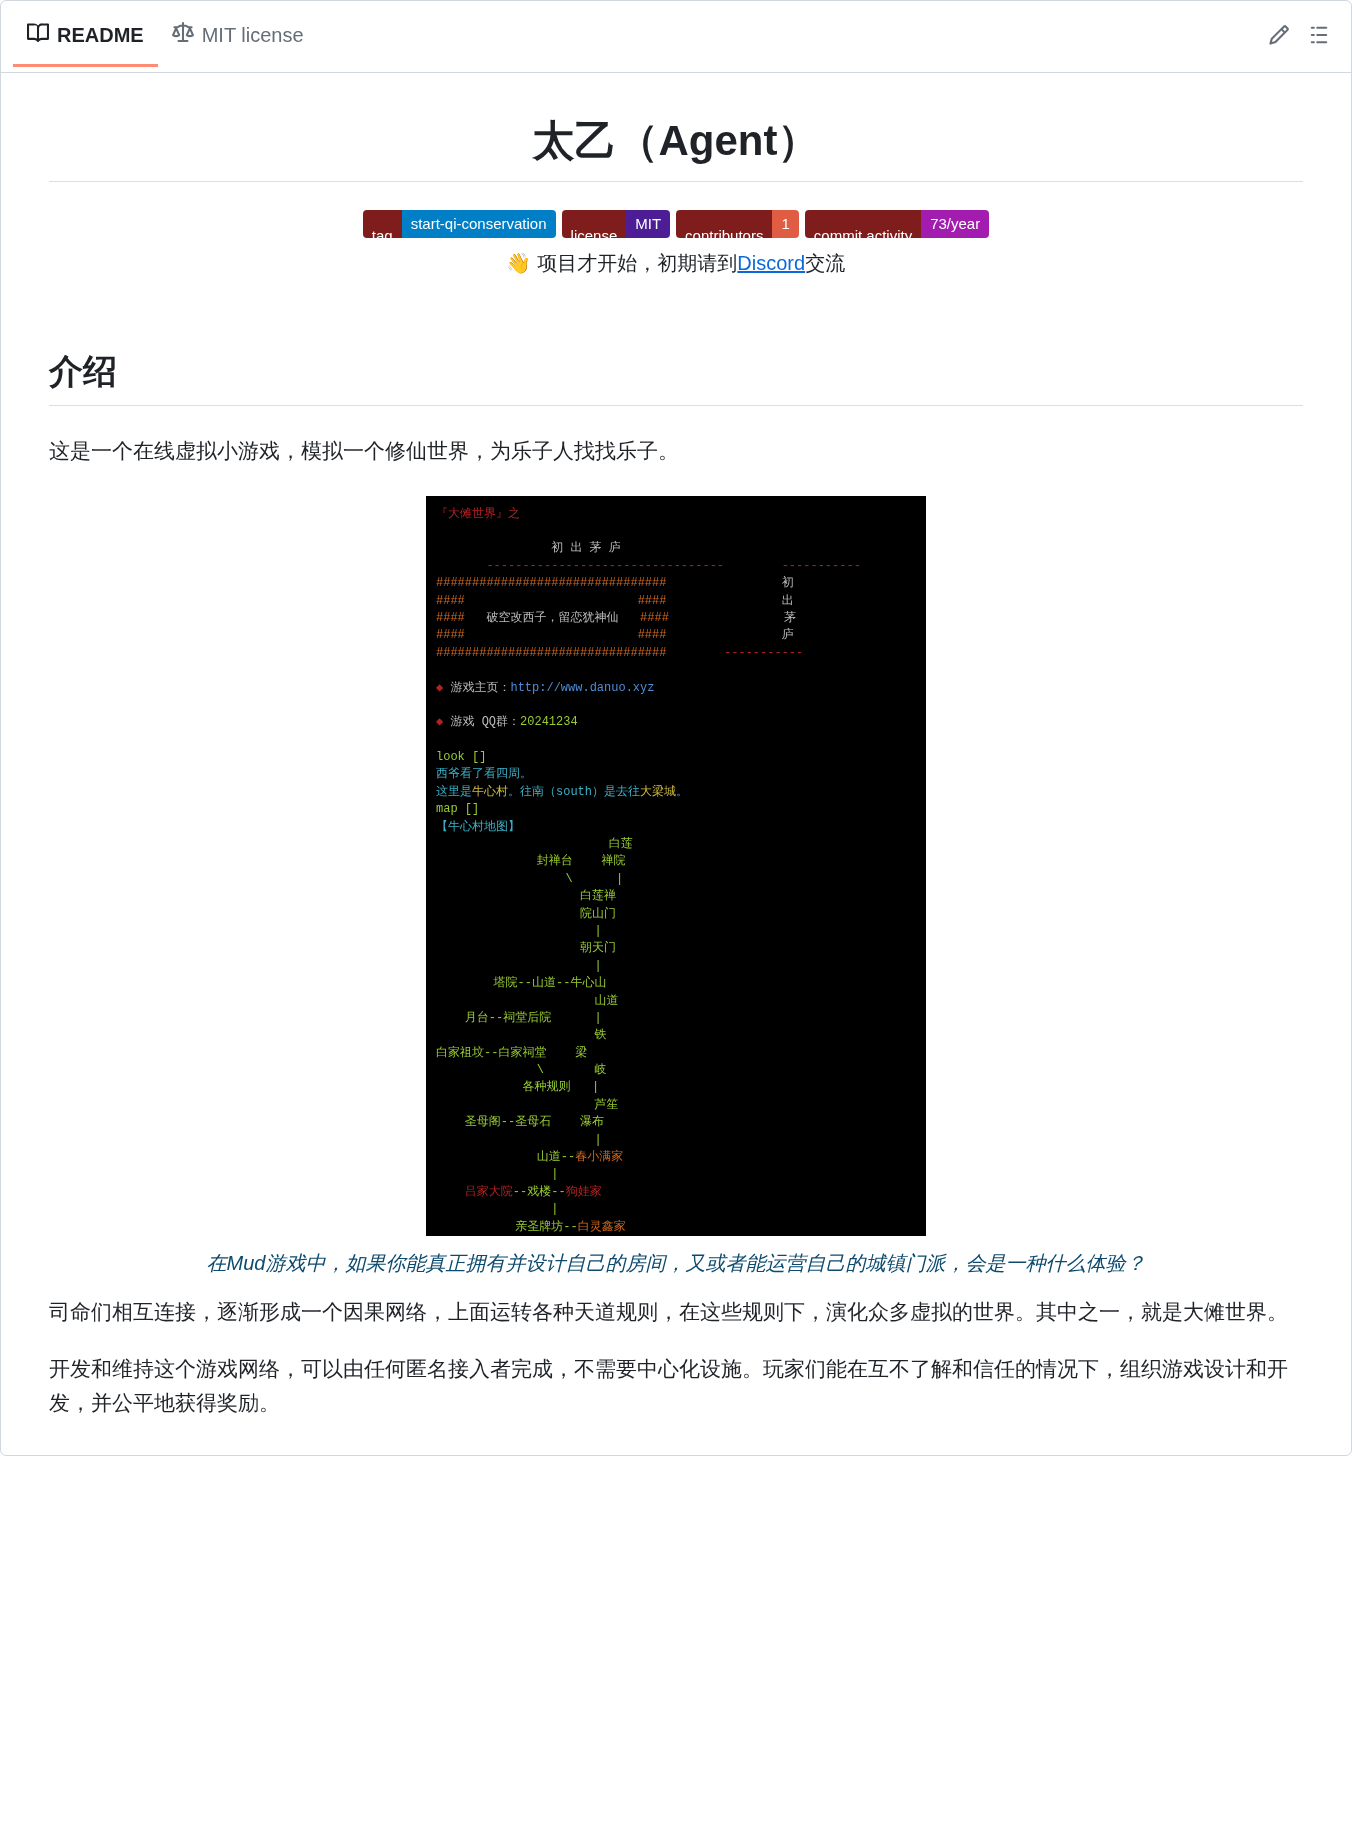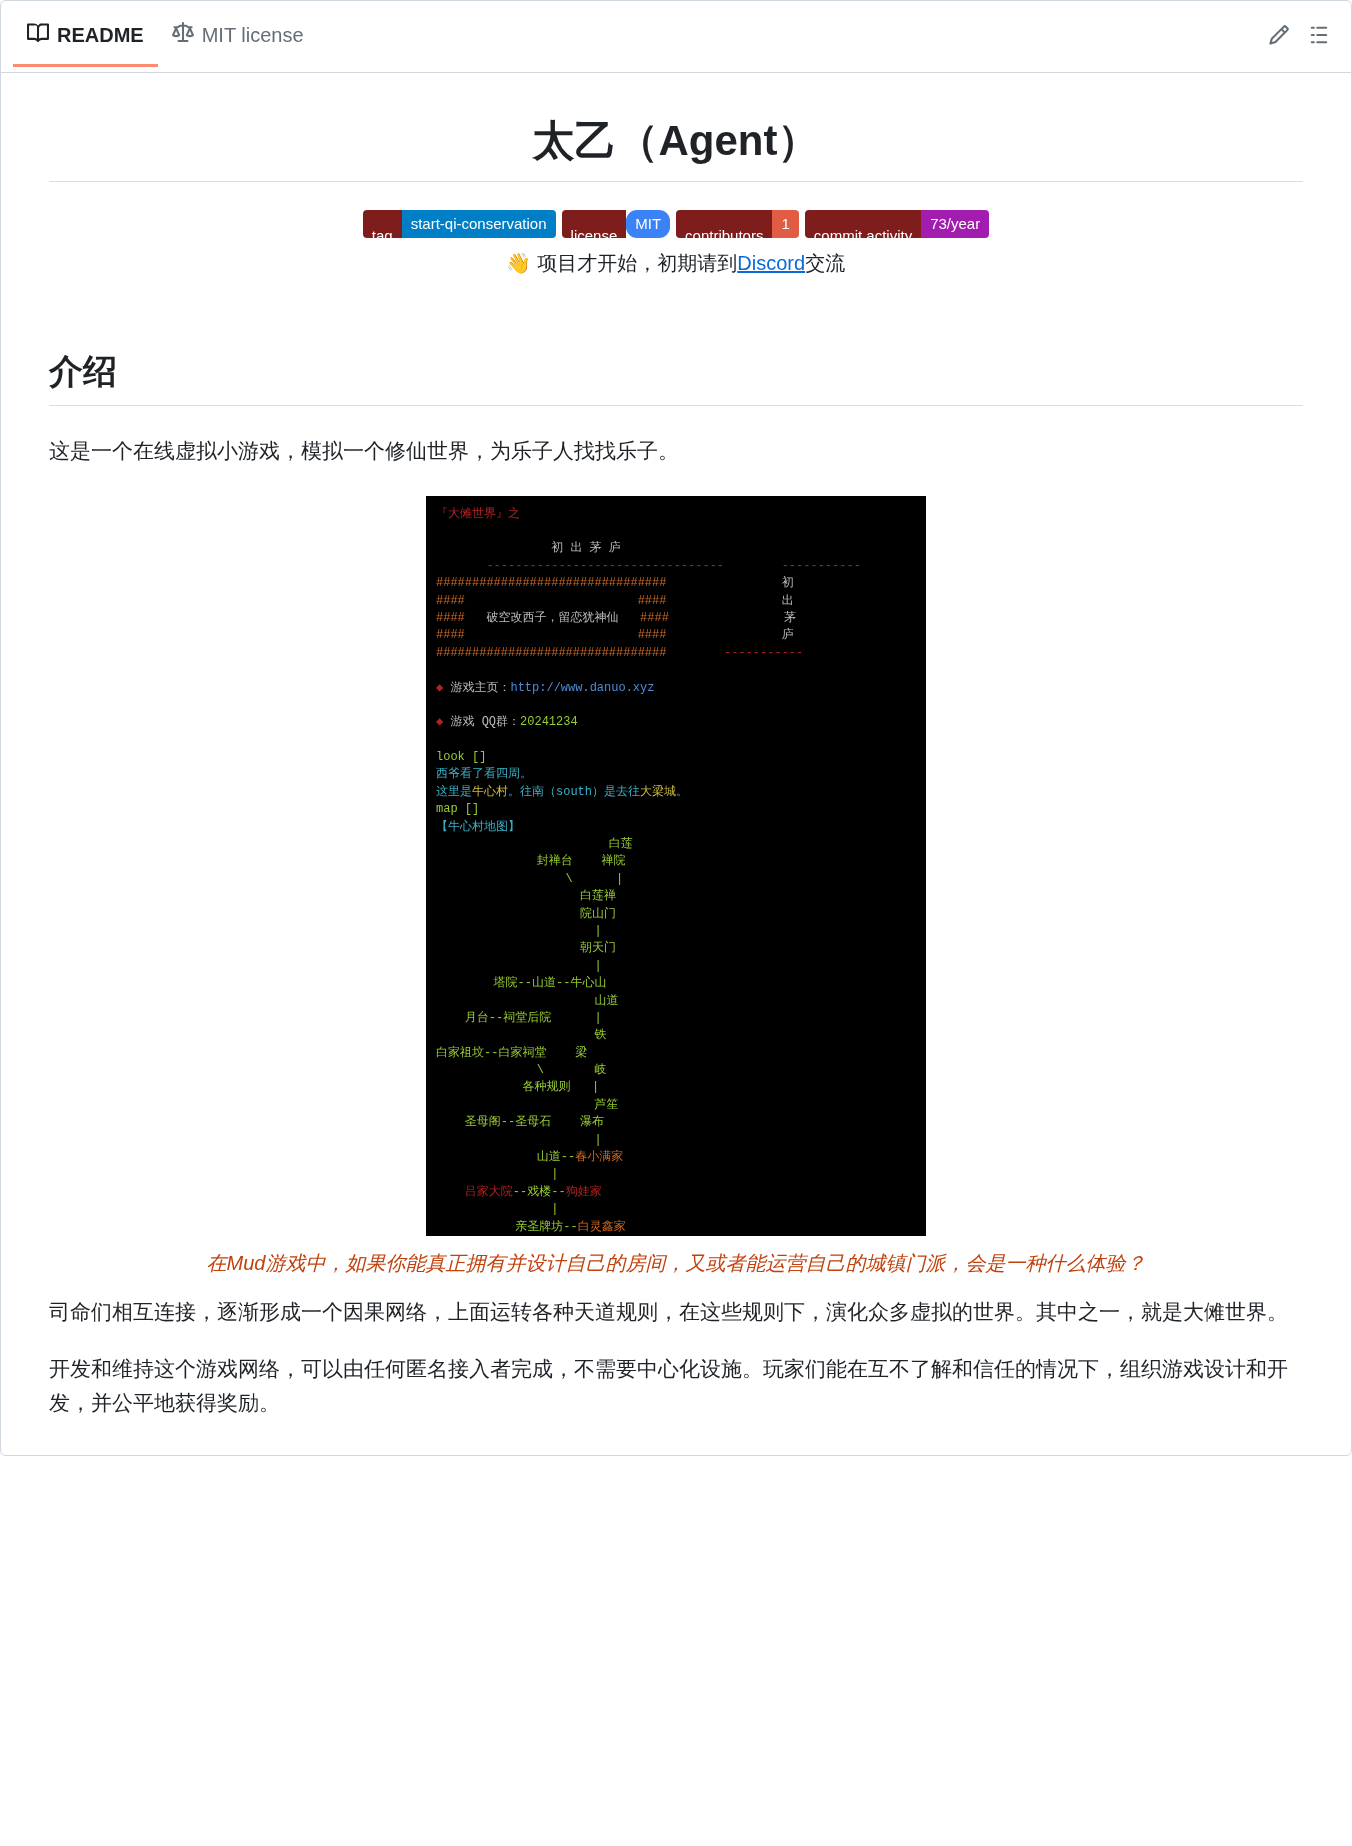--- a/index.html
+++ b/index.html
@@ -73,21 +73,21 @@
     height: 28px;
     border-radius: 4px;
     overflow: hidden;
     font-family: Verdana, Geneva, sans-serif;
     font-size: 15px;
     line-height: 28px;
   }
   .b-left { background:#7f1d1d; color:#fff; padding:12px 9px; }
   .b-right { color:#fff; padding:0 9px; }
   .b-blue { background:#007ec6; }
-  .b-green { background:#3b82f6;border-radius:11px; }
+  .b-green { background:#4c1d95; }
   .b-orange { background:#e05d44; }
   .b-teal { background:#a21caf; }
 
   .notice {
     text-align: center;
     font-size: 20px;
     margin: 8px 0 72px;
   }
   .notice a { color:#0969da; text-decoration: underline; }
 
@@ -120,21 +120,21 @@
     font-size: 12px;
     line-height: 1.45;
     color: #9acd32;
     white-space: pre;
     overflow: hidden;
     position: relative;
   }
   .caption {
     font-style: italic;
     font-size: 20px;
-    color: #c2410c;
+    color: #0c4a6e;
     margin-top: 10px;
     text-align: center;
   }
   .m-red { color:#b22222; }
   .m-grn { color:#9acd32; }
   .m-cyn { color:#3cb0c8; }
   .m-wht { color:#bdbdbd; }
   .m-org { color:#d2691e; }
   .m-blu { color:#4e8cd6; }
   .m-yel { color:#cdbb3b; }

